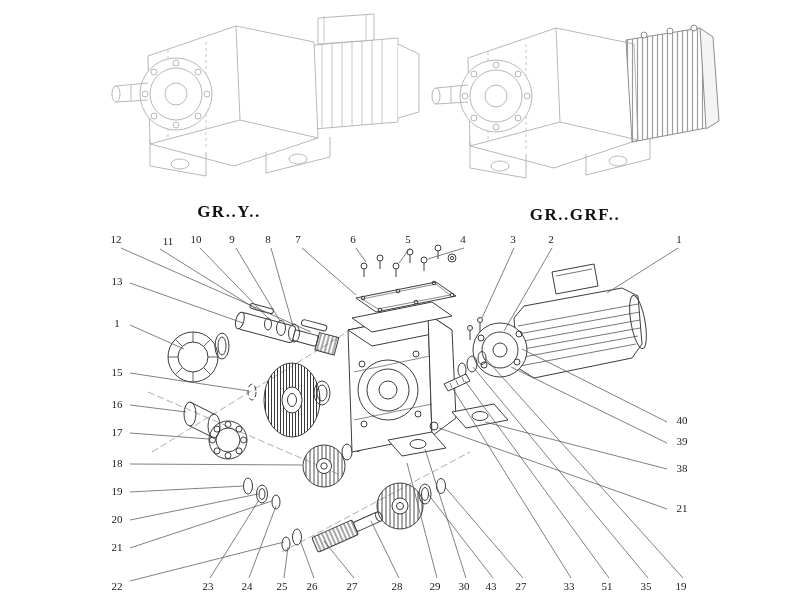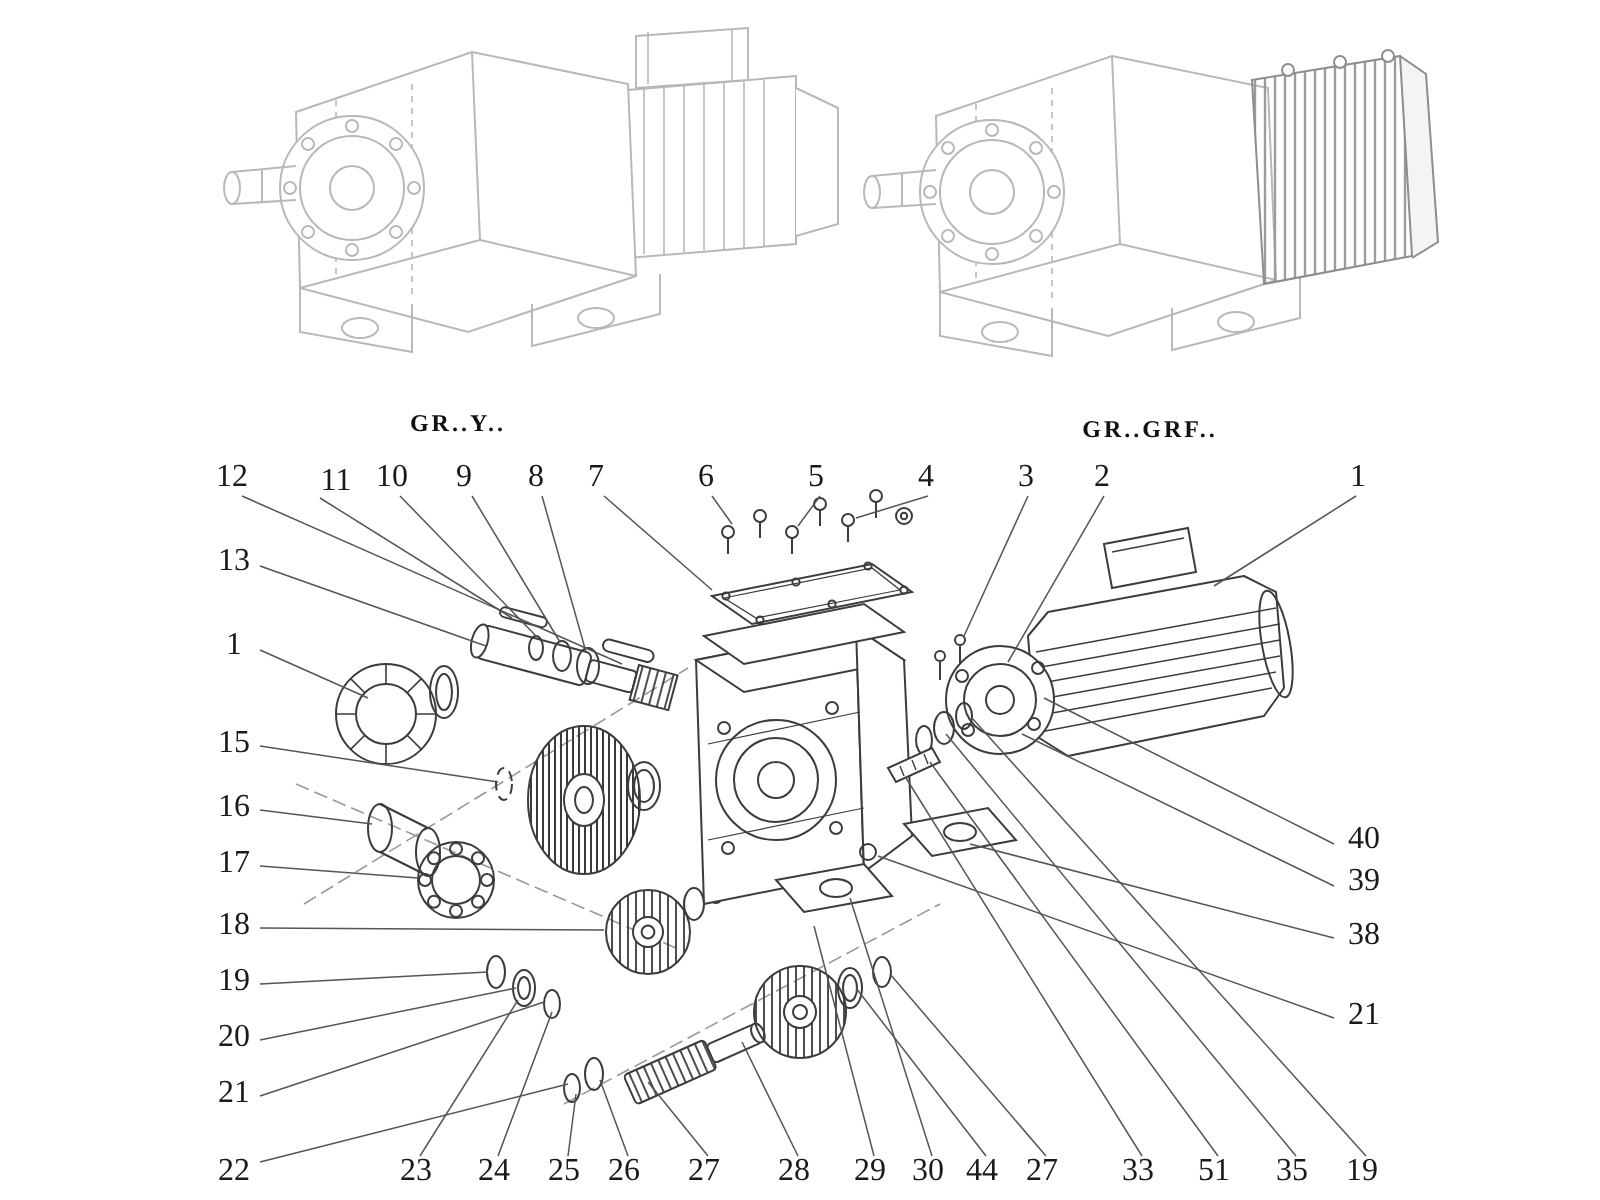--- a/index.html
+++ b/index.html
@@ -3,25 +3,25 @@
 <meta charset="utf-8">
 <style>
   html,body { margin:0; padding:0; background:#fff; }
   .screen {
     position:relative; width:800px; height:600px; background:#ffffff;
     overflow:hidden; font-family:"Liberation Serif", serif;
   }
   .art { position:absolute; left:0; top:0; }
   .callout {
     position:absolute; transform:translate(-50%,-50%);
-    font-size:16px; color:#1a1a1a; line-height:1; white-space:nowrap;
+    font-size:11px; color:#1a1a1a; line-height:1; white-space:nowrap;
   }
   .model-title {
     position:absolute; transform:translate(-50%,-50%);
-    font-size:12px; font-weight:700; letter-spacing:1.5px; color:#111;
+    font-size:17px; font-weight:700; letter-spacing:1.5px; color:#111;
     white-space:nowrap;
   }
 </style>
 </head>
 <body>
 
 <div class="screen">
 
 <svg class="art" width="800" height="600" viewBox="0 0 800 600">
   <defs>
@@ -369,21 +369,21 @@
 <span class="callout" style="left:117px;top:586px">22</span>
 
 <span class="callout" style="left:208px;top:586px">23</span>
 <span class="callout" style="left:247px;top:586px">24</span>
 <span class="callout" style="left:282px;top:586px">25</span>
 <span class="callout" style="left:312px;top:586px">26</span>
 <span class="callout" style="left:352px;top:586px">27</span>
 <span class="callout" style="left:397px;top:586px">28</span>
 <span class="callout" style="left:435px;top:586px">29</span>
 <span class="callout" style="left:464px;top:586px">30</span>
-<span class="callout" style="left:491px;top:586px">44</span>
+<span class="callout" style="left:491px;top:586px">43</span>
 <span class="callout" style="left:521px;top:586px">27</span>
 <span class="callout" style="left:569px;top:586px">33</span>
 <span class="callout" style="left:607px;top:586px">51</span>
 <span class="callout" style="left:646px;top:586px">35</span>
 <span class="callout" style="left:681px;top:586px">19</span>
 
 <span class="callout" style="left:682px;top:420px">40</span>
 <span class="callout" style="left:682px;top:441px">39</span>
 <span class="callout" style="left:682px;top:468px">38</span>
 <span class="callout" style="left:682px;top:508px">21</span>

